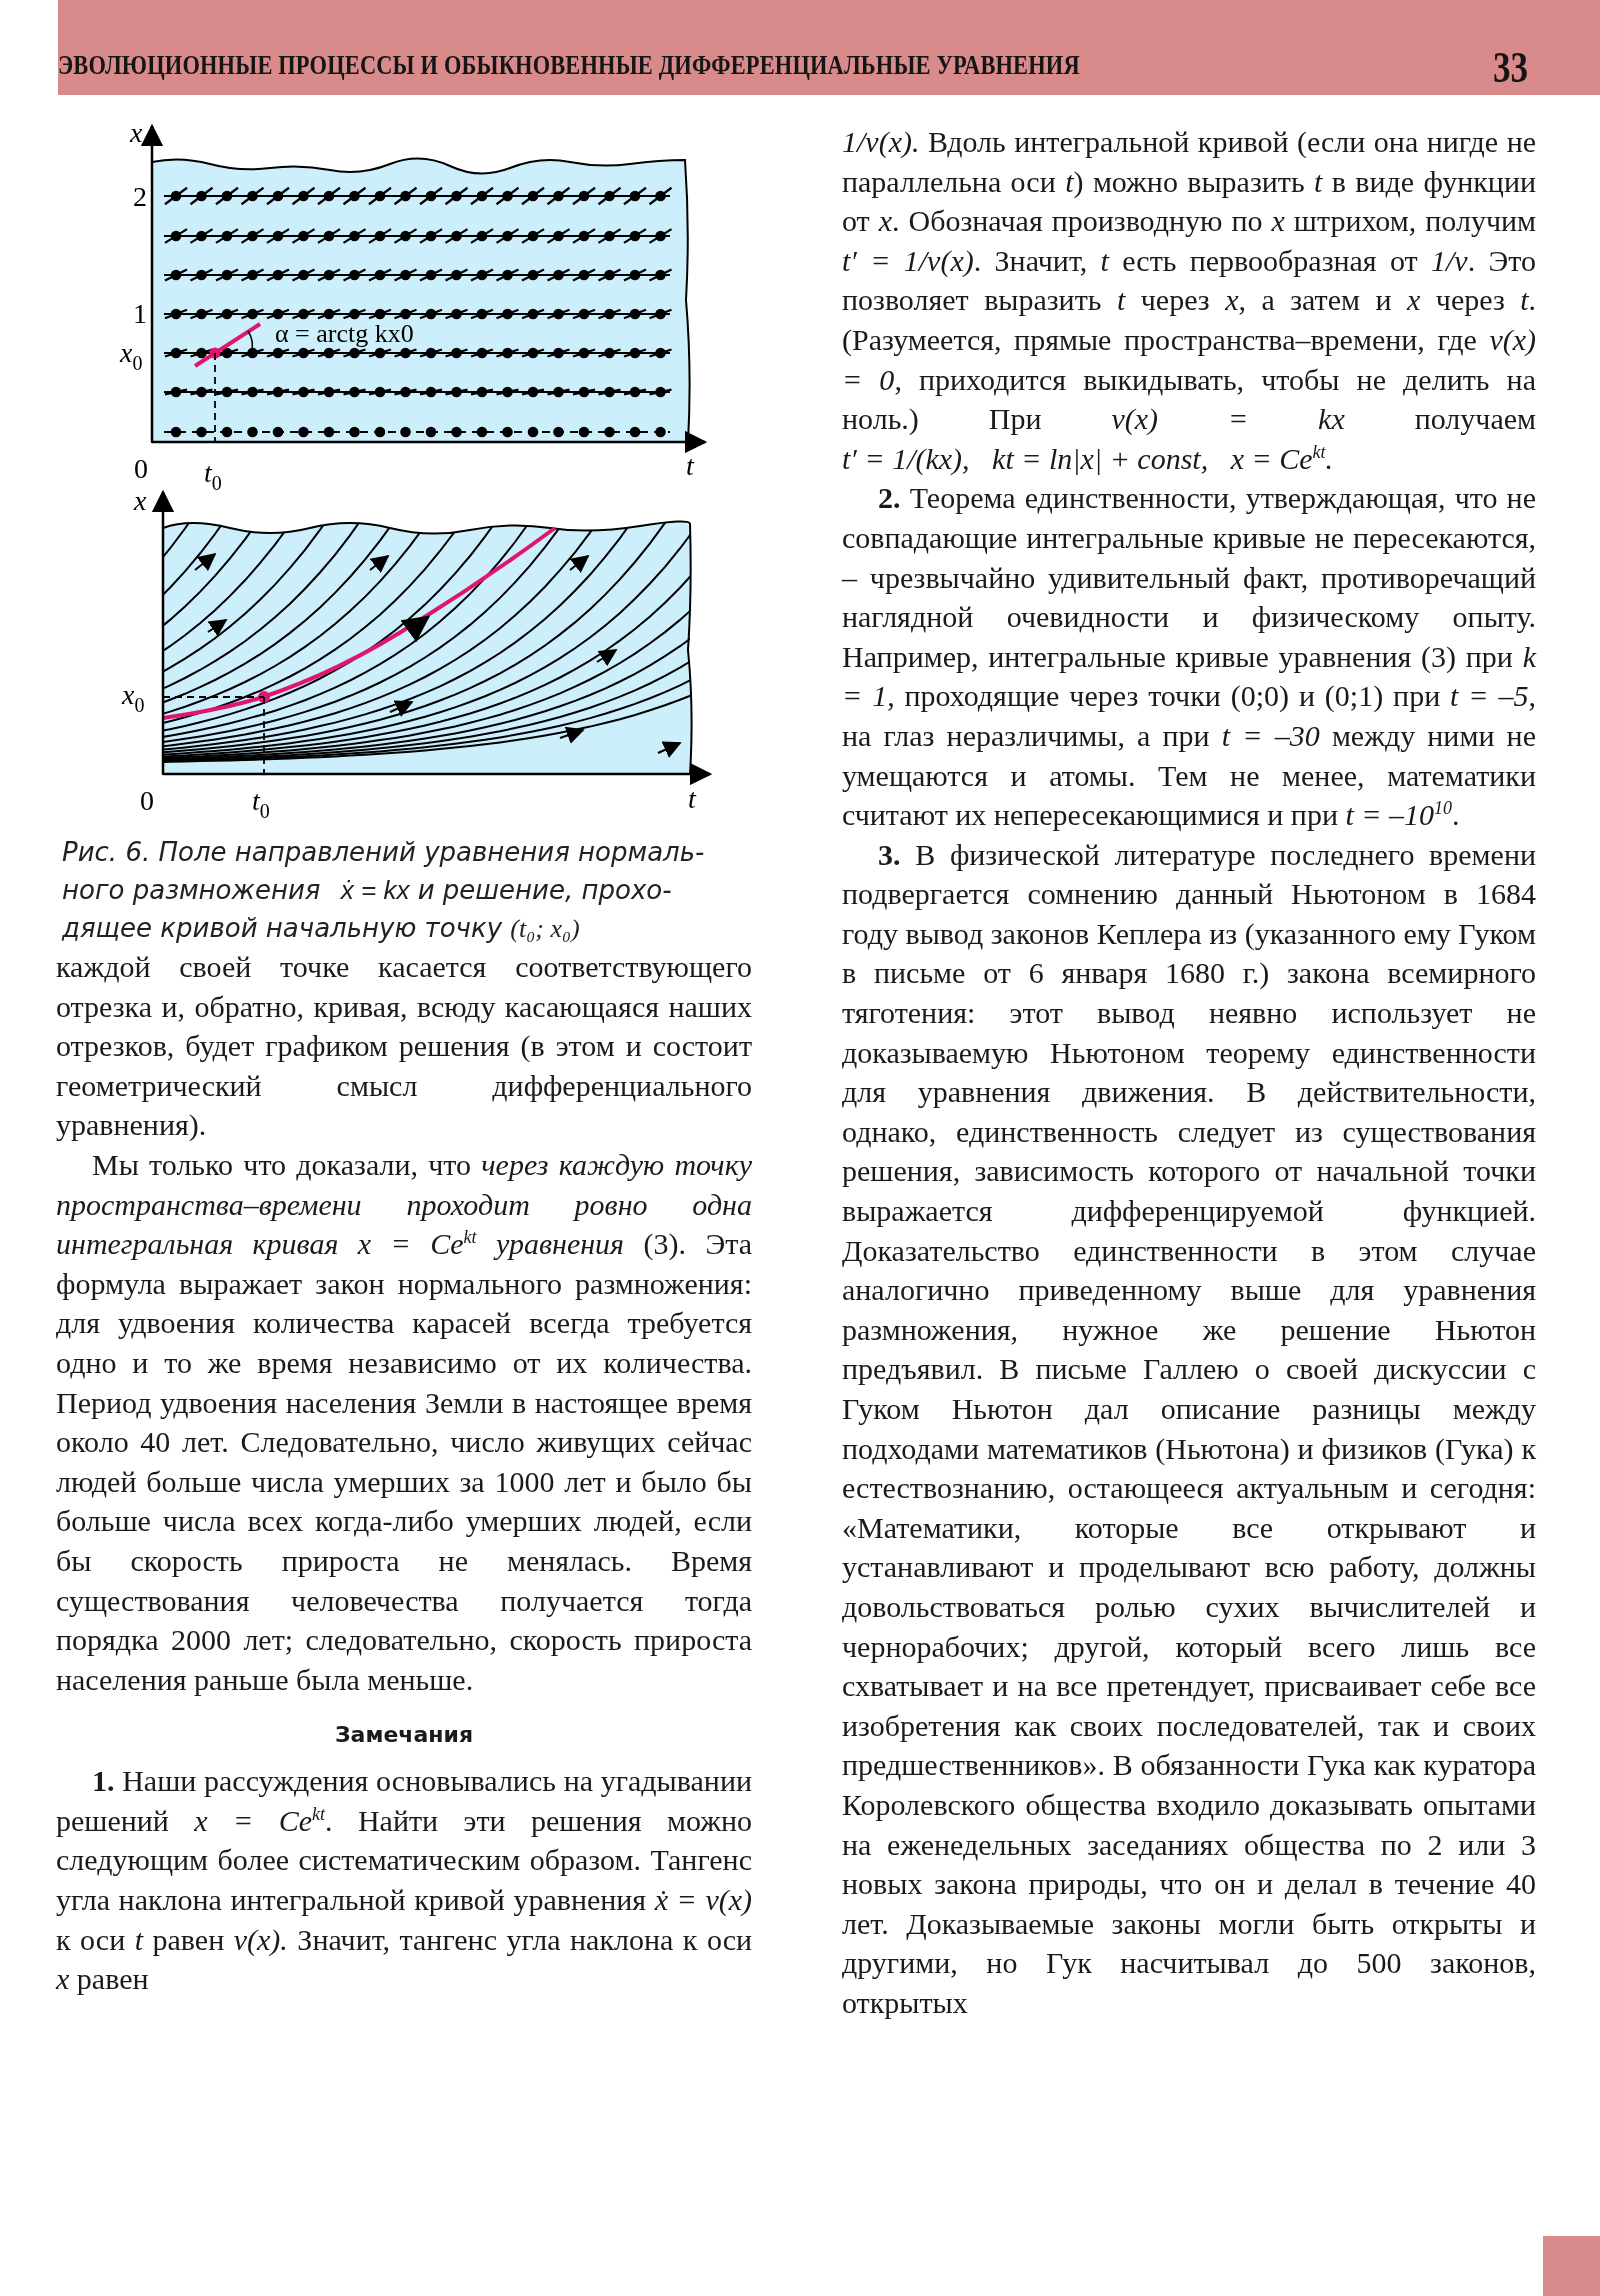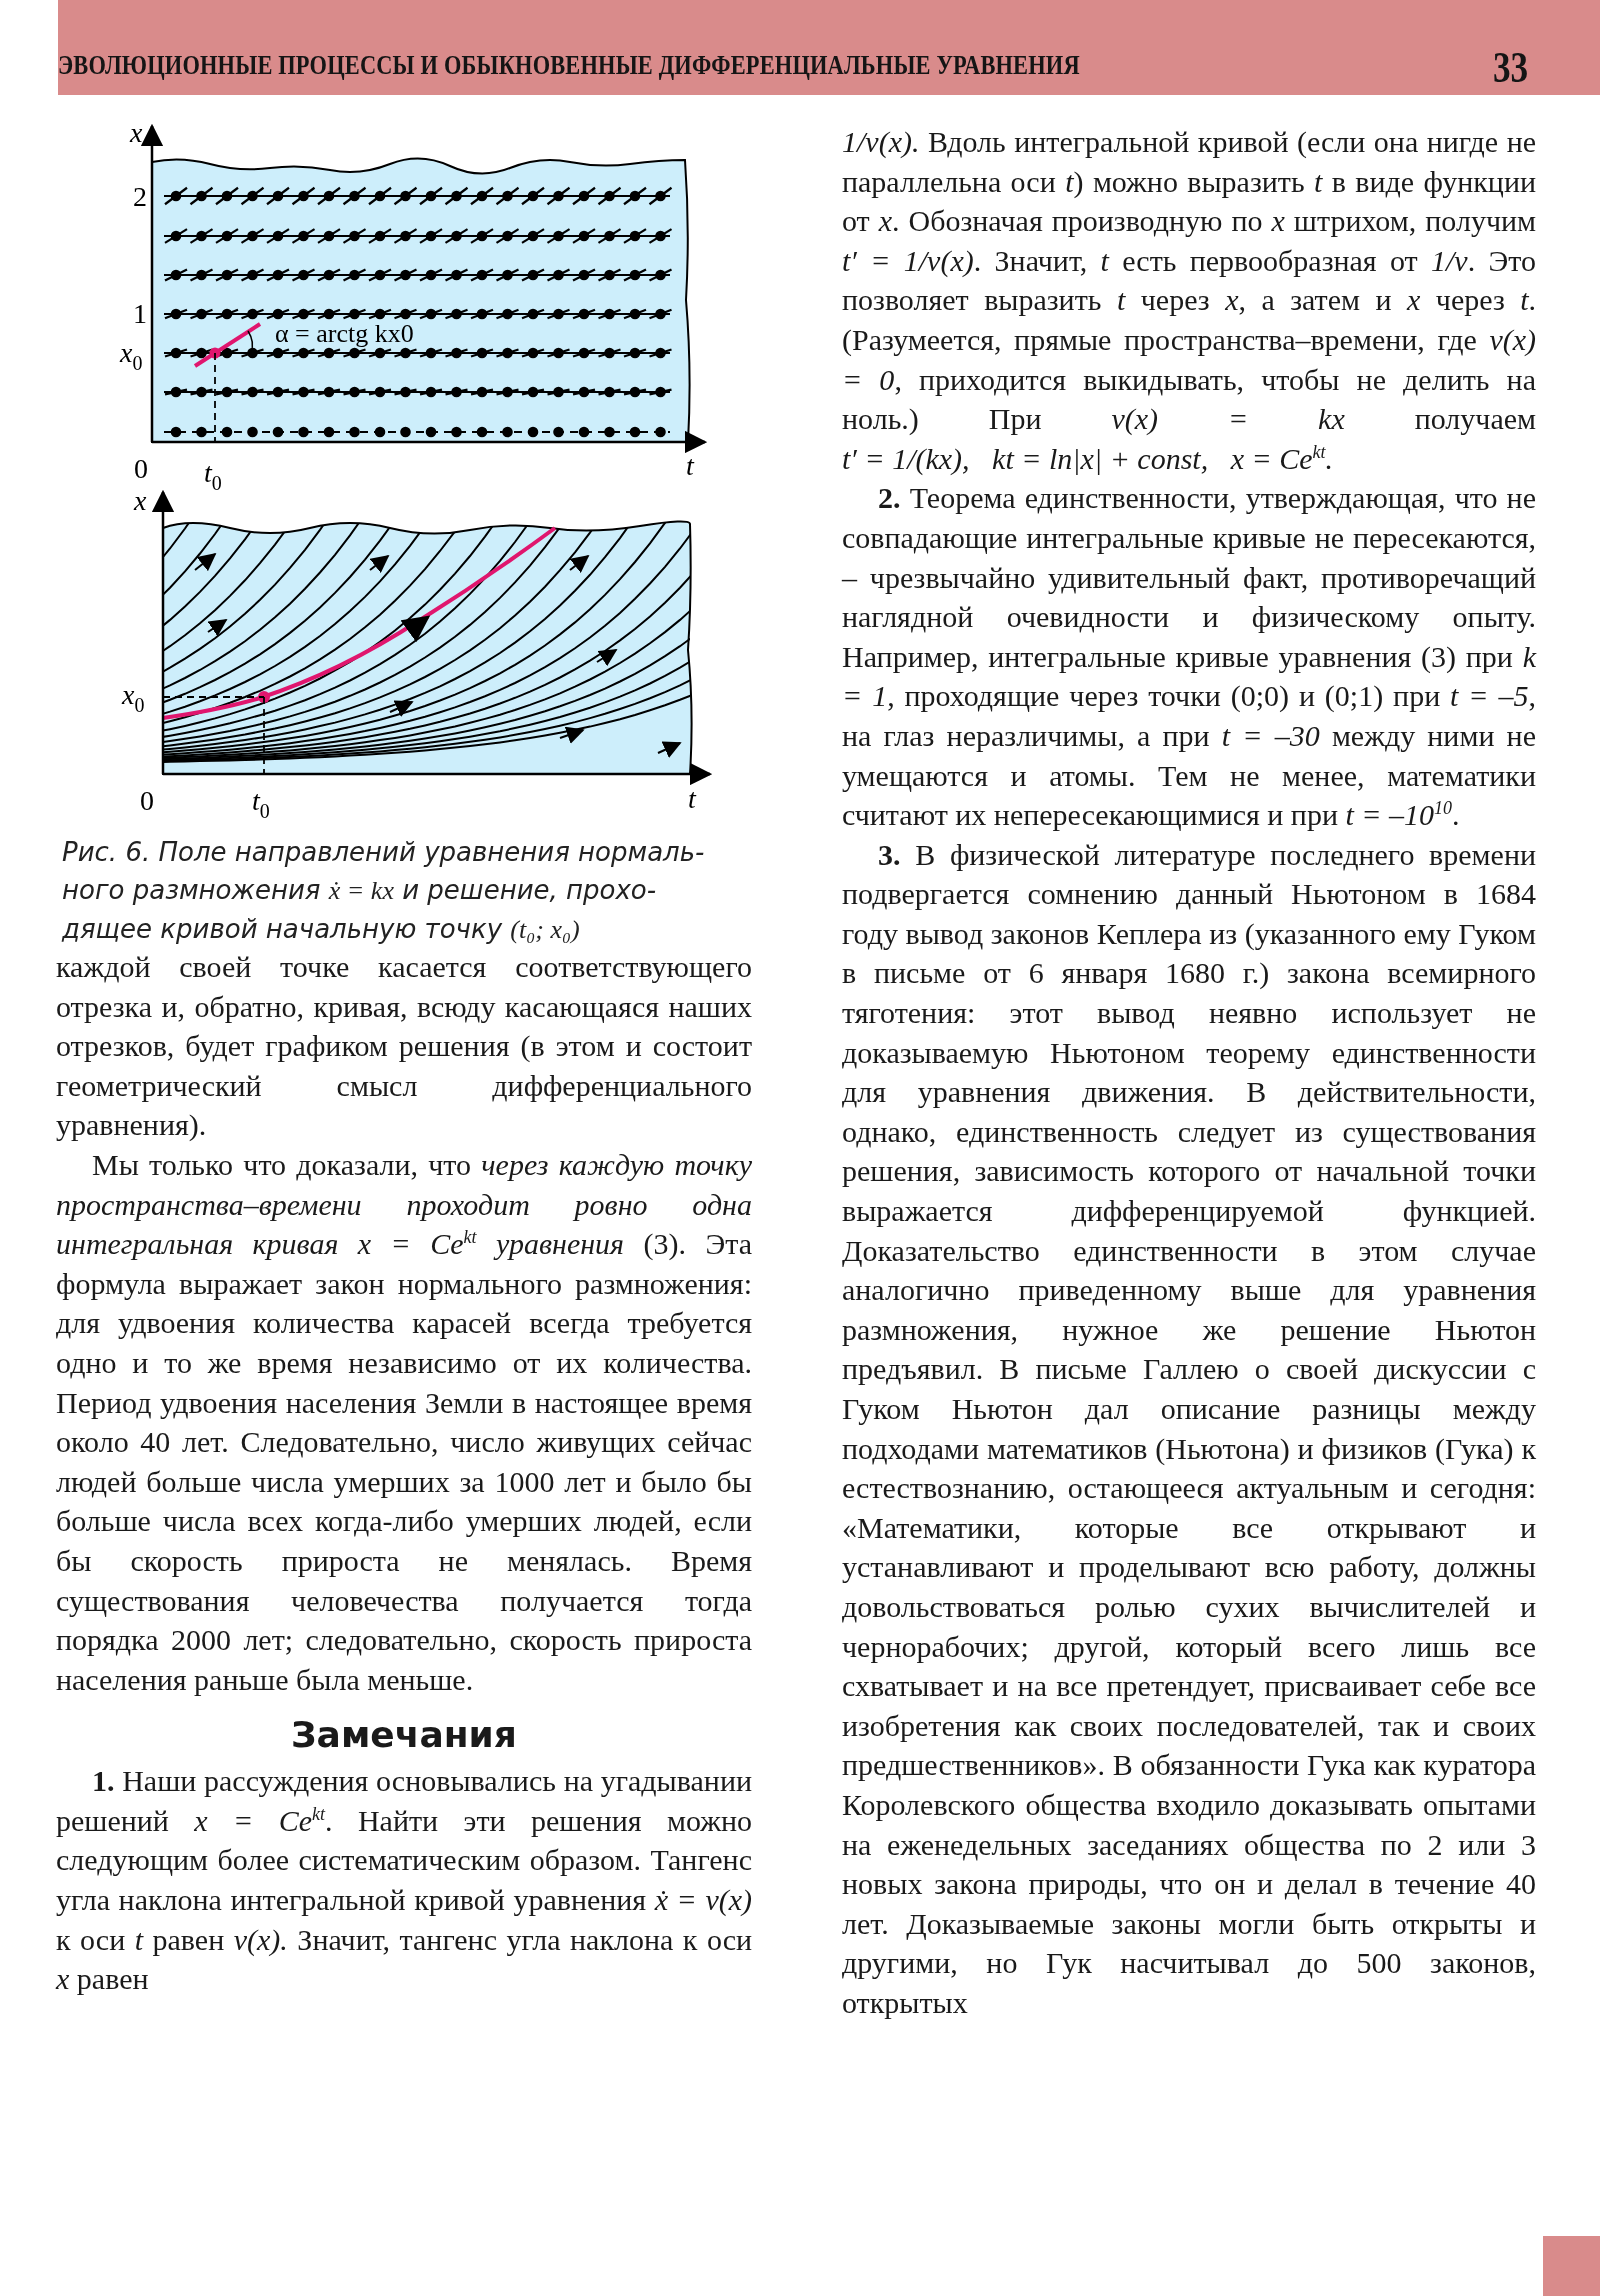--- a/index.html
+++ b/index.html
@@ -21,21 +21,21 @@
 
   .col { position:absolute; font-size:30px; line-height:39.6px; text-align:justify; }
   .col-left { left:56px; top:947px; width:696px; }
   .col-right { left:842px; top:122px; width:694px; }
   .col p { margin:0; }
   .indent { text-indent:36px; }
   .math { font-style:italic; }
   .it { font-style:italic; }
   .bold-num { font-weight:bold; }
   .remarks-heading { text-align:center; font-family:"DejaVu Sans",sans-serif; font-weight:bold;
-                     font-size:36px; margin:14px 0 4px 0 !important; line-height:44px; }
+                     font-size:22px; margin:14px 0 4px 0 !important; line-height:44px; }
   sup { font-size:0.6em; line-height:0; }
 </style>
 </head>
 <body>
 
 <div class="header-band"></div>
 <div class="header-title">ЭВОЛЮЦИОННЫЕ ПРОЦЕССЫ И ОБЫКНОВЕННЫЕ ДИФФЕРЕНЦИАЛЬНЫЕ УРАВНЕНИЯ</div>
 <div class="header-page">33</div>
 
 <div class="figure">
@@ -397,21 +397,21 @@
       <text x="40" y="700" font-size="28">0</text>
       <text x="152" y="700" font-size="28" font-style="italic">t<tspan font-size="20" font-style="normal" dy="8">0</tspan></text>
     </g>
   </svg>
 </div>
 
 <div class="caption">
   <div>Рис. 6. Поле направлений уравнения нормаль-</div>
   <div>
     <span>ного размножения</span>
-    <span style="font-family:Liberation Serif, serif;">ẋ = kx</span>
+    <span style="font-family:Liberation Sans, sans-serif;margin-left:12px;">ẋ = kx</span>
     <span>и решение, прохо-</span>
   </div>
   <div>
     <span>дящее кривой начальную точку</span>
     <span style="font-family:Liberation Serif, serif;text-align:center;">(t₀; x₀)</span>
   </div>
 </div>
 
 <div class="col col-left">
   <p>каждой своей точке касается соответствующего отрезка и, обратно, кривая, всюду касающаяся наших отрезков, будет графиком решения (в этом и состоит геометрический смысл дифференциального уравнения).</p>

